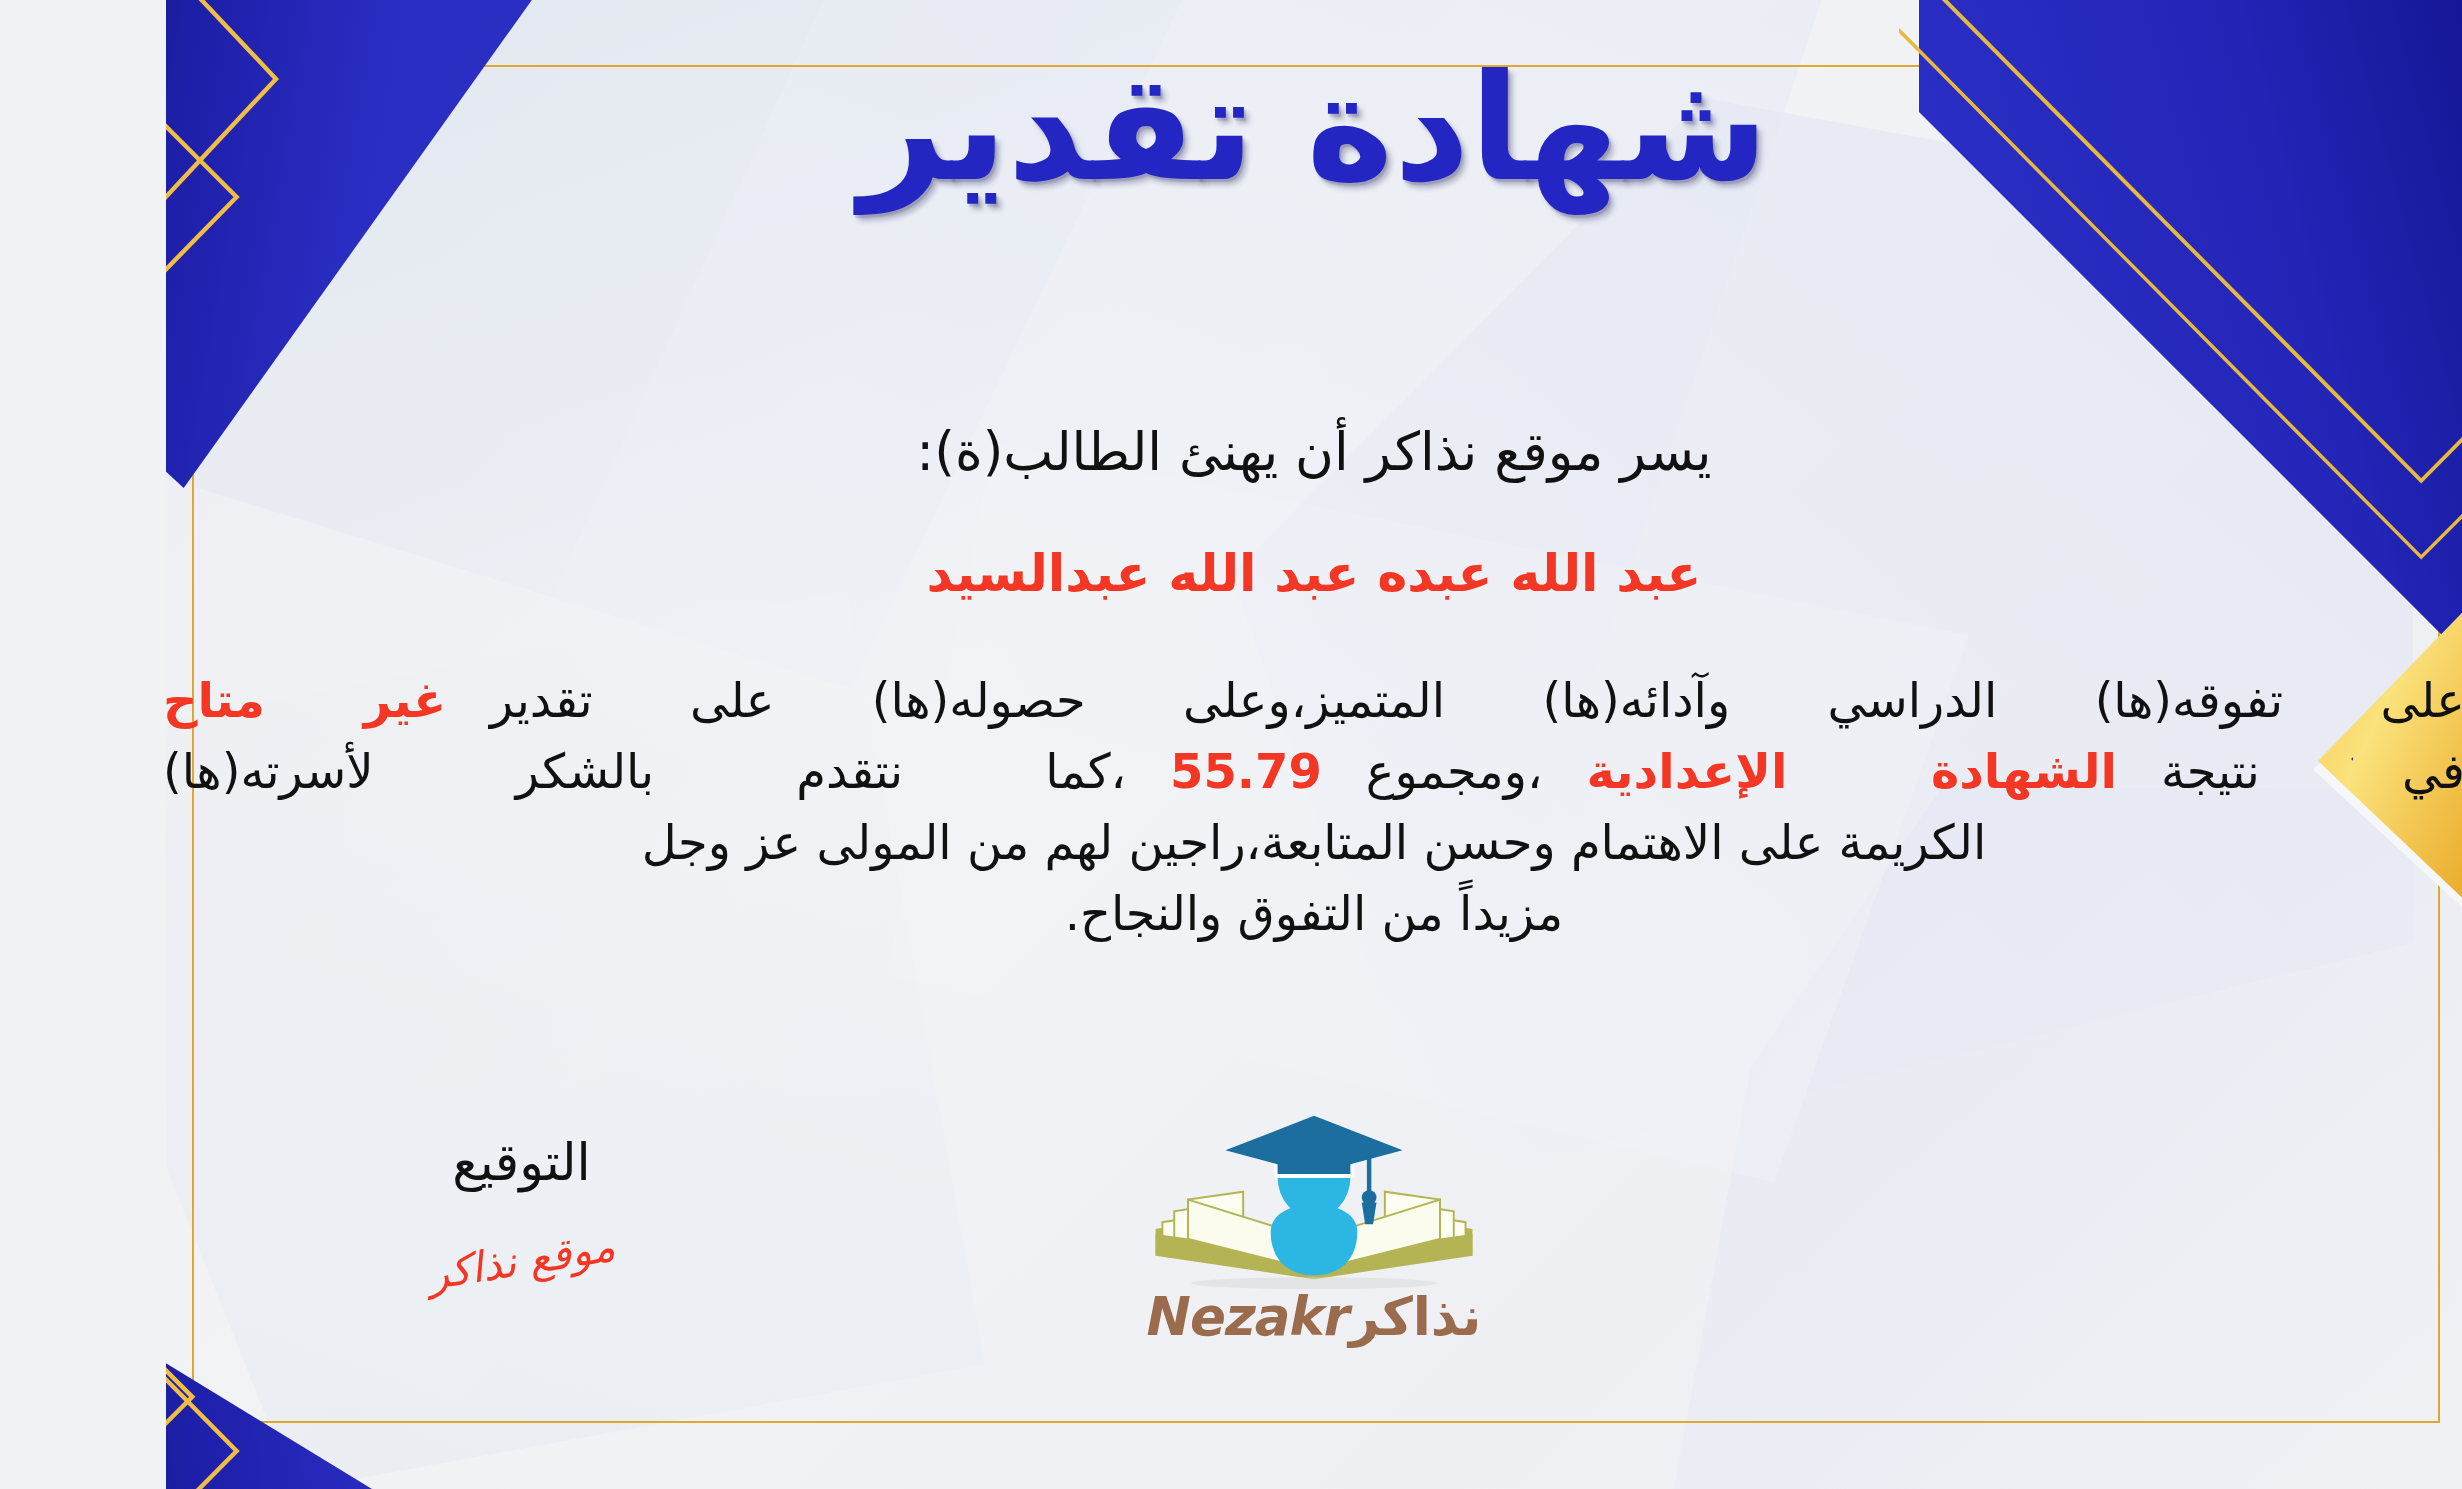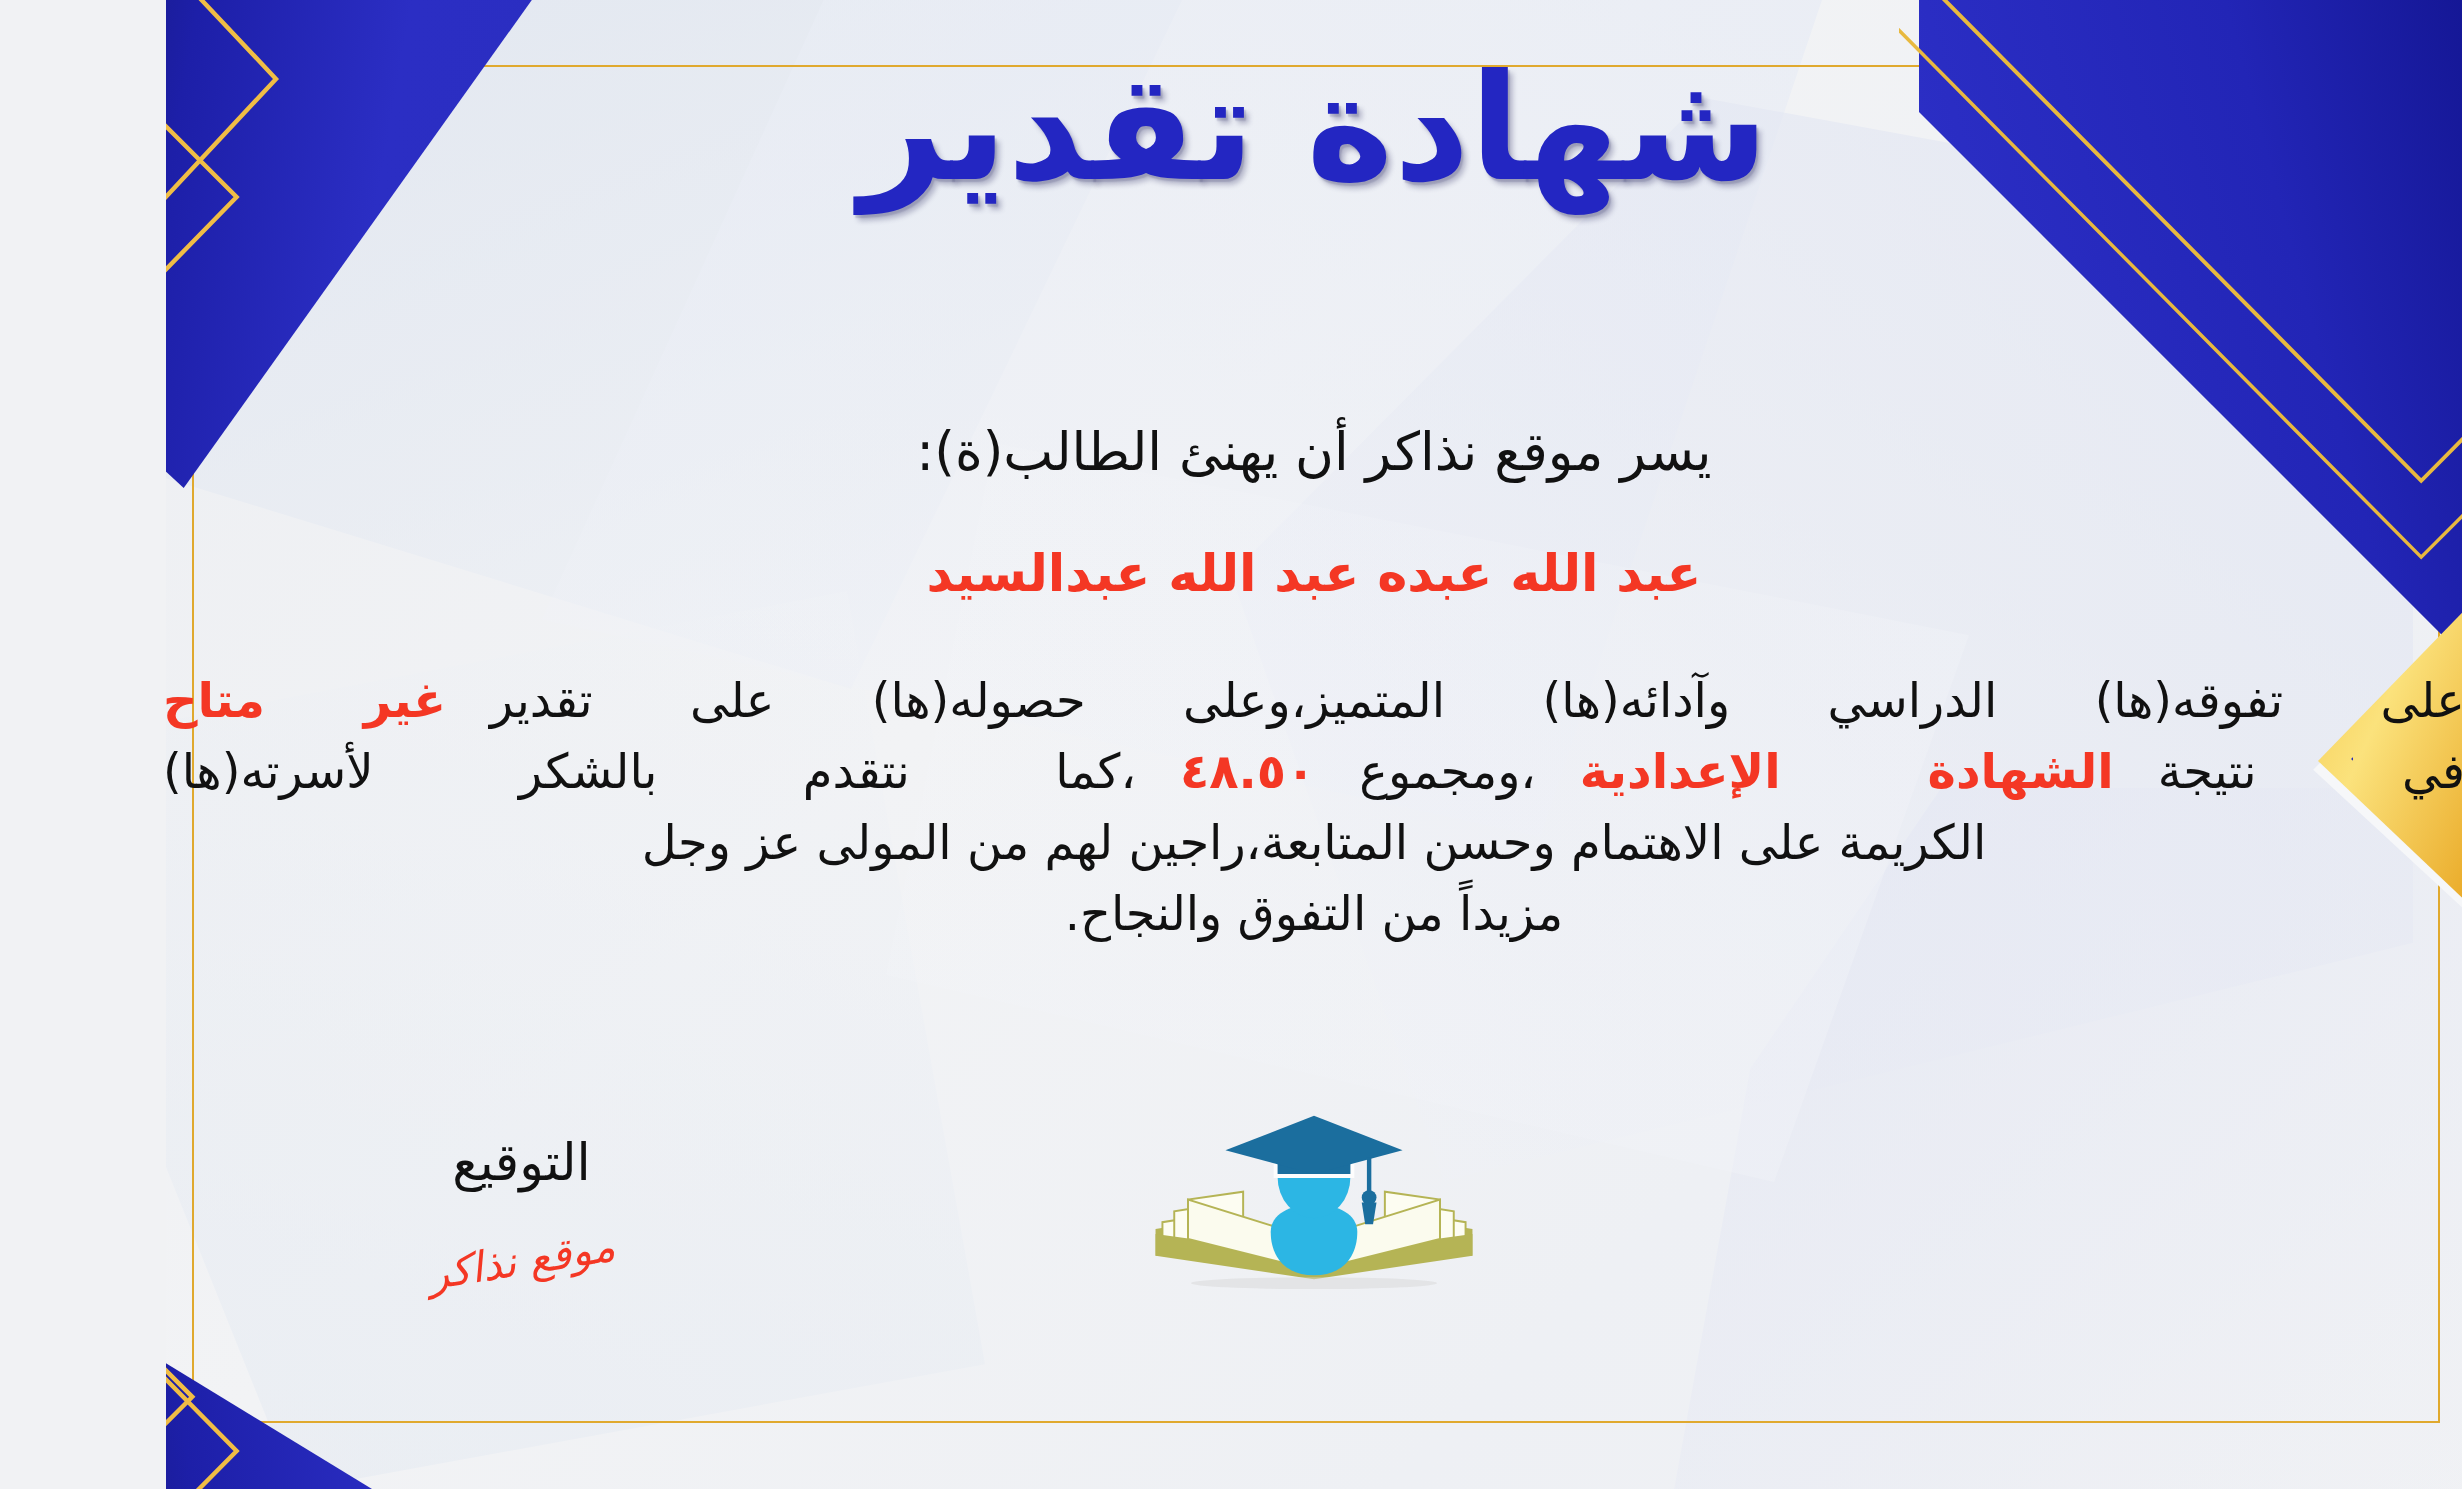--- a/index.html
+++ b/index.html
@@ -279,21 +279,21 @@
 
     <div class="student-name">عبد الله عبده عبد الله عبدالسيد</div>
 
     <div class="body-block">
 
       <div class="body-line l3">
         <span>على تفوقه(ها) الدراسي وآدائه(ها) المتميز،وعلى حصوله(ها) على تقدير</span><span class="gap"></span><span class="hl">غير متاح</span>
       </div>
 
       <div class="body-line l4">
-        <span>في نتيجة</span><span class="gap"></span><span class="hl">الشهادة الإعدادية</span><span class="gap"></span><span>،ومجموع</span><span class="gap"></span><span class="hl">٤٨.٥٠</span><span class="gap"></span><span>،كما نتقدم بالشكر لأسرته(ها)</span>
+        <span>في نتيجة</span><span class="gap"></span><span class="hl">الشهادة الإعدادية</span><span class="gap"></span><span>،ومجموع</span><span class="gap"></span><span class="hl">55.79</span><span class="gap"></span><span>،كما نتقدم بالشكر لأسرته(ها)</span>
       </div>
 
       <div class="body-line l5">الكريمة على الاهتمام وحسن المتابعة،راجين لهم من المولى عز وجل</div>
 
       <div class="body-line l6">مزيداً من التفوق والنجاح.</div>
     </div>
 
     <div class="signature-block">
       <div class="sig-label">التوقيع</div>
       <div class="sig-script">موقع نذاكر</div>
@@ -323,17 +323,20 @@
         <ellipse cx="380" cy="140" rx="74" ry="84" fill="#2cb6e4"></ellipse>
 
         <path d="M302 92 L458 92 L458 138 L302 138 Z" fill="#1b6e9e" stroke="#fdfdfd" stroke-width="8"></path>
 
         <path d="M380 16 L560 86 L380 134 L200 86 Z" fill="#1b6e9e"></path>
 
         <path d="M492 100 L492 176" stroke="#1b6e9e" stroke-width="9" fill="none"></path>
         <circle cx="492" cy="182" r="15" fill="#1b6e9e"></circle>
         <path d="M477 192 L507 192 L500 236 L484 236 Z" fill="#1b6e9e"></path>
       </svg>
+      <div class="logo-wordmark">
+        <span>نذاكر</span><span class="latin">Nezakr</span>
+      </div>
     </div>
 
   </div>
 </div>
 
 
 </body></html>

